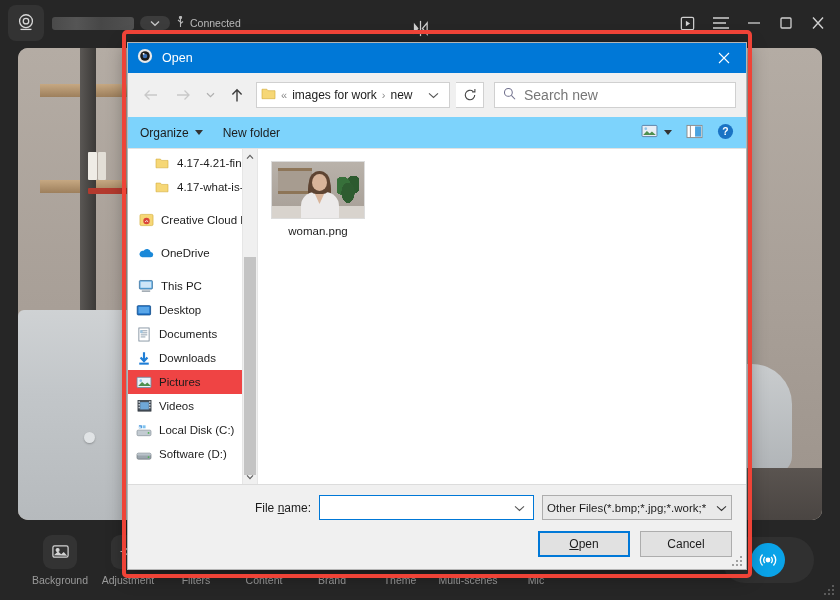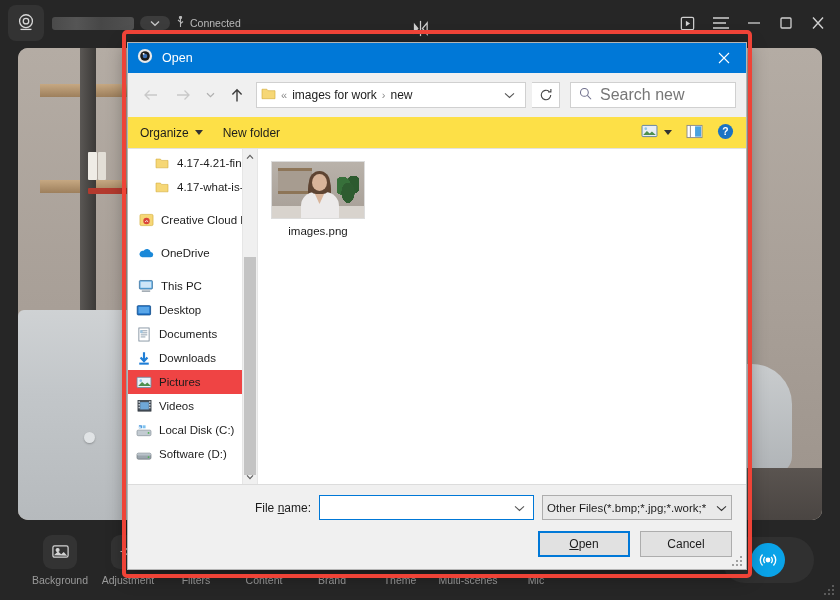--- a/index.html
+++ b/index.html
@@ -186,26 +186,26 @@
   }
   .bc-sep { color: #8a8a8a; font-size: 11px; }
   .bc-seg { white-space: nowrap; }
   #bc-chevron { margin-left: auto; color: #555; padding: 0 6px; }
   #refresh-btn {
     width: 28px; height: 26px; border: 1px solid #d0d0d0; border-left: none;
     background: #fff; display: flex; align-items: center; justify-content: center;
     color: #444;
   }
   #search-box {
-    width: 166px; height: 26px; background: #fff; border: 1px solid #d0d0d0;
+    width: 242px; height: 26px; background: #fff; border: 1px solid #d0d0d0;
     display: flex; align-items: center; gap: 8px; padding: 0 8px;
-    font-size: 16px; color: #767676; margin-left: 4px;
+    font-size: 14px; color: #767676; margin-left: 4px;
   }
   #dlg-toolbar {
-    height: 32px; flex: 0 0 32px; background: #fde047;
+    height: 32px; flex: 0 0 32px; background: #7dd3fc;
     border-bottom: 1px solid #e2e2e2;
     display: flex; align-items: center; padding: 0 12px; gap: 20px;
     font-size: 12px; color: #1c1c1c;
   }
   .tb-item { display: flex; align-items: center; gap: 6px; }
   .tb-right { margin-left: auto; display: flex; align-items: center; gap: 14px; }
   .caret-down {
     width: 0; height: 0; border-left: 4px solid transparent;
     border-right: 4px solid transparent; border-top: 5px solid #333;
   }
@@ -810,21 +810,21 @@
           <div class="ft-shelf"></div>
           <div class="ft-plant"></div>
           <div class="ft-desk"></div>
           <div class="ft-person-hair2"></div>
           <div class="ft-person-hair3"></div>
           <div class="ft-person-body"></div>
           <div class="ft-person-v"></div>
           <div class="ft-person-hair"></div>
           <div class="ft-person-head"></div>
         </div>
-        <div class="file-name">images.png</div>
+        <div class="file-name">woman.png</div>
       </div>
     </div>
   </div>
 
   <div id="dlg-footer">
     <div id="fn-row">
       <span id="fn-label"><span>File </span><u>n</u><span>ame:</span></span>
 
       <div id="filename-input">
         <span id="fn-input-text"></span>

